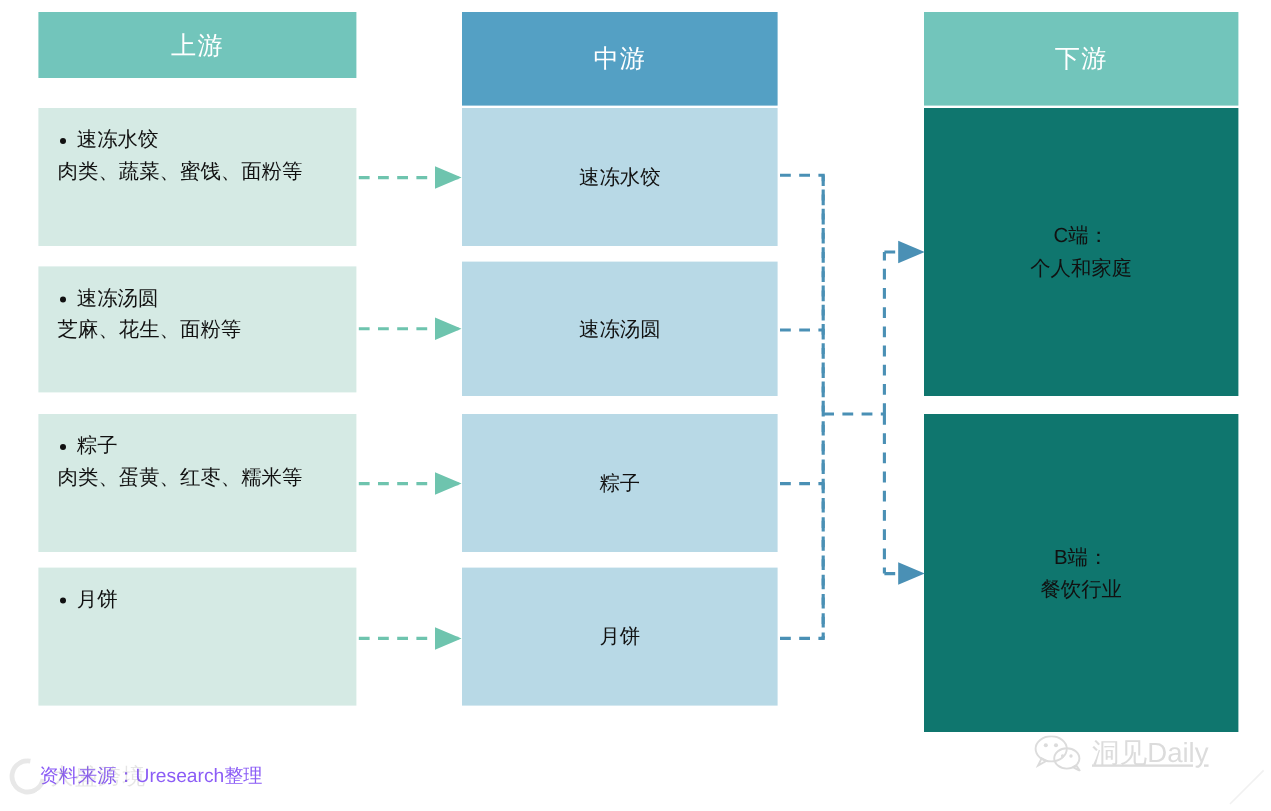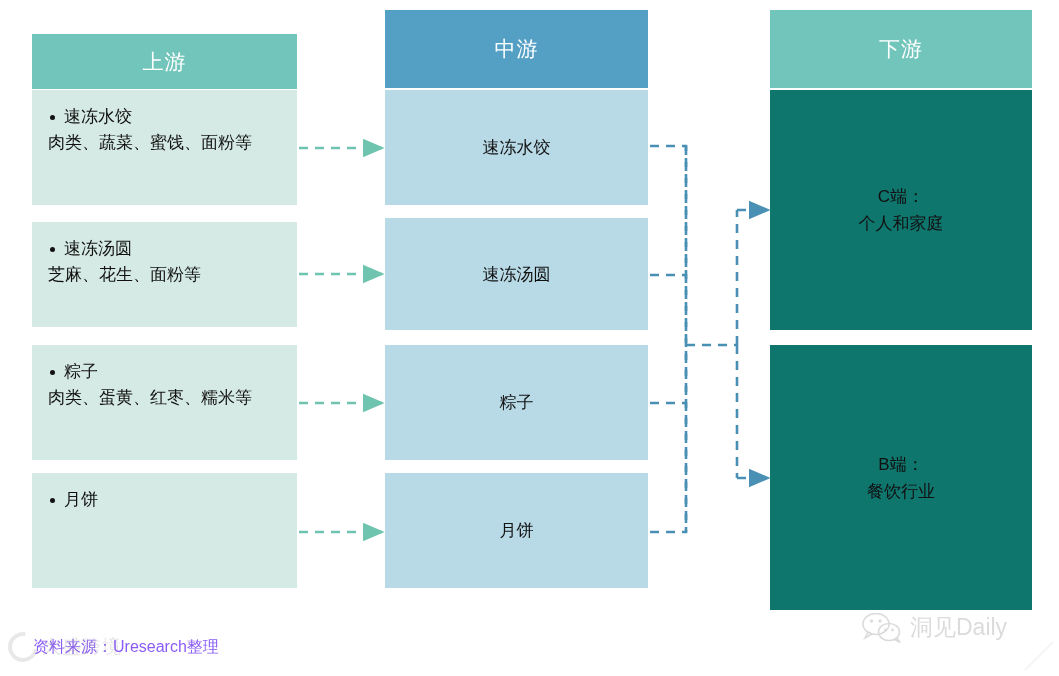--- a/index.html
+++ b/index.html
@@ -98,34 +98,34 @@
   .wm-left .wm-txt{
     font-size:19px;color:#8d8d8d;letter-spacing:1px;
   }
 
   .wm-right{
     position:absolute;left:861px;top:612px;
     display:flex;align-items:center;gap:7px;
     opacity:.75;pointer-events:none;
   }
   .wm-right .wm-txt2{
-    font-size:23px;color:#d0d0d0;letter-spacing:0px;
+    font-size:23px;color:#d0d0d0;letter-spacing:0px;text-decoration:underline;
   }
   .wm-corner{
     position:absolute;right:0px;bottom:0px;
     width:40px;height:40px;opacity:.28;pointer-events:none;
   }
 </style>
 </head>
 <body>
 
 <div id="stage">
 
   <div class="col">
-    <div class="hdr hdr-up" style="left:32px;top:10px;width:265px;height:55px;margin-top:24px;">上游</div>
+    <div class="hdr hdr-up" style="left:32px;top:10px;width:265px;height:55px;">上游</div>
 
     <div class="card card-up" style="left:32px;top:90px;width:265px;height:115px;">
       <div class="bullet-row">
         <span class="bullet-dot"></span>
         <div>
           <div class="bullet-title">速冻水饺</div>
         </div>
       </div>
       <div class="bullet-sub">肉类、蔬菜、蜜饯、面粉等</div>
     </div>

